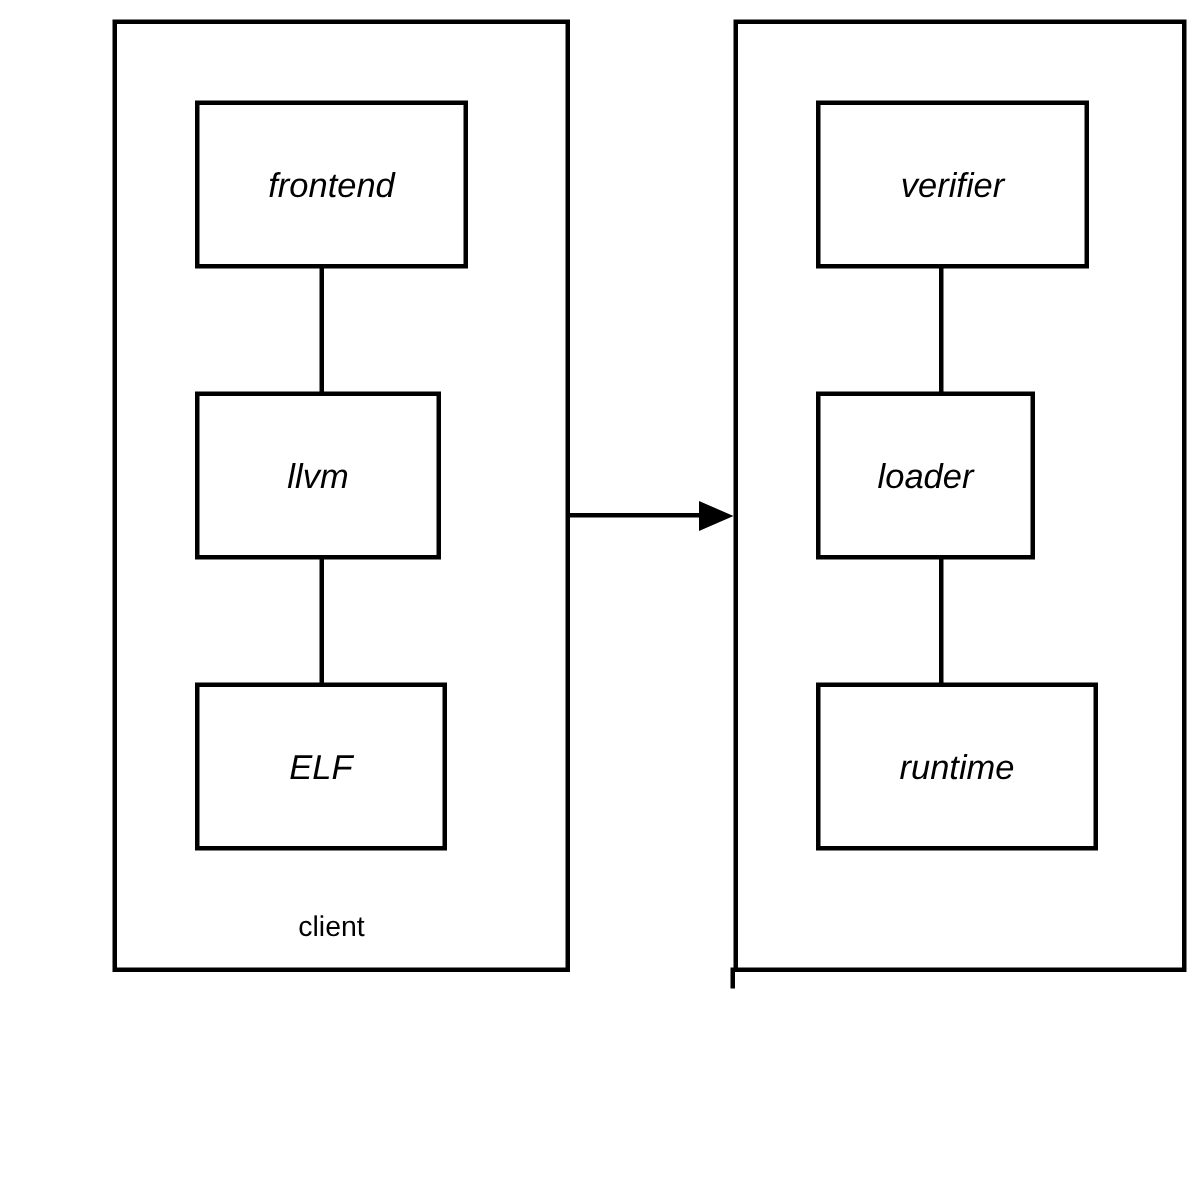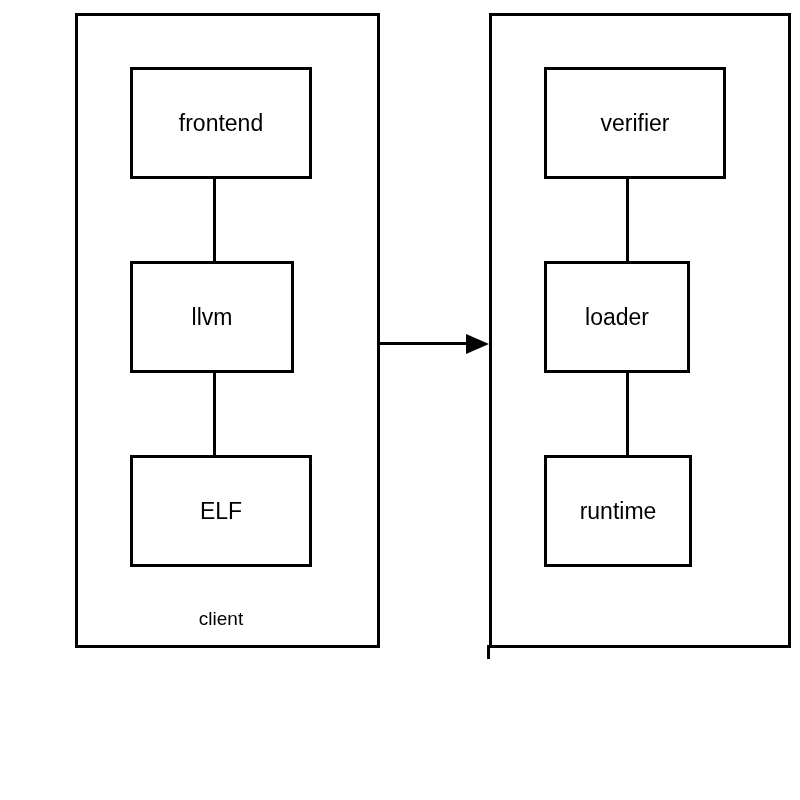--- a/index.html
+++ b/index.html
@@ -27,20 +27,21 @@
     box-sizing: border-box;
   }
   .node {
     position: absolute;
     border: 3px solid var(--stroke);
     background: var(--bg);
     box-sizing: border-box;
     display: flex;
     align-items: center;
     justify-content: center;
+    font-style: italic;
   }
   .node-label {
     font-size: 23px;
     line-height: 1;
     white-space: nowrap;
   }
   .connector-v {
     position: absolute;
     width: 3px;
     background: var(--stroke);
@@ -79,24 +80,24 @@
     word-spacing: 18px;
     white-space: nowrap;
   }
 
   
   .container-client  { left: 75px;  top: 13px; width: 305px; height: 635px; }
   .container-solana  { left: 489px; top: 13px; width: 302px; height: 635px; }
 
   .node-frontend { left: 130px; top: 67px;  width: 182px; height: 112px; }
   .node-llvm     { left: 130px; top: 261px; width: 164px; height: 112px; }
-  .node-elf      { left: 130px; top: 455px; width: 182px; height: 112px; }
+  .node-elf      { left: 130px; top: 455px; width: 168px; height: 112px; }
   .node-verifier { left: 544px; top: 67px;  width: 182px; height: 112px; }
   .node-loader   { left: 544px; top: 261px; width: 146px; height: 112px; }
-  .node-runtime  { left: 544px; top: 455px; width: 148px; height: 112px; }
+  .node-runtime  { left: 544px; top: 455px; width: 188px; height: 112px; }
 
   .conn-l1 { left: 213px; top: 178px; height: 84px; }
   .conn-l2 { left: 213px; top: 372px; height: 84px; }
   .conn-r1 { left: 626px; top: 178px; height: 84px; }
   .conn-r2 { left: 626px; top: 372px; height: 84px; }
 
   .arrow-line-main { left: 380px; top: 342px; width: 90px; }
   .arrow-head-main { left: 466px; top: 334px; }
 
   .label-client { left: 130px; top: 605px; width: 182px; }

